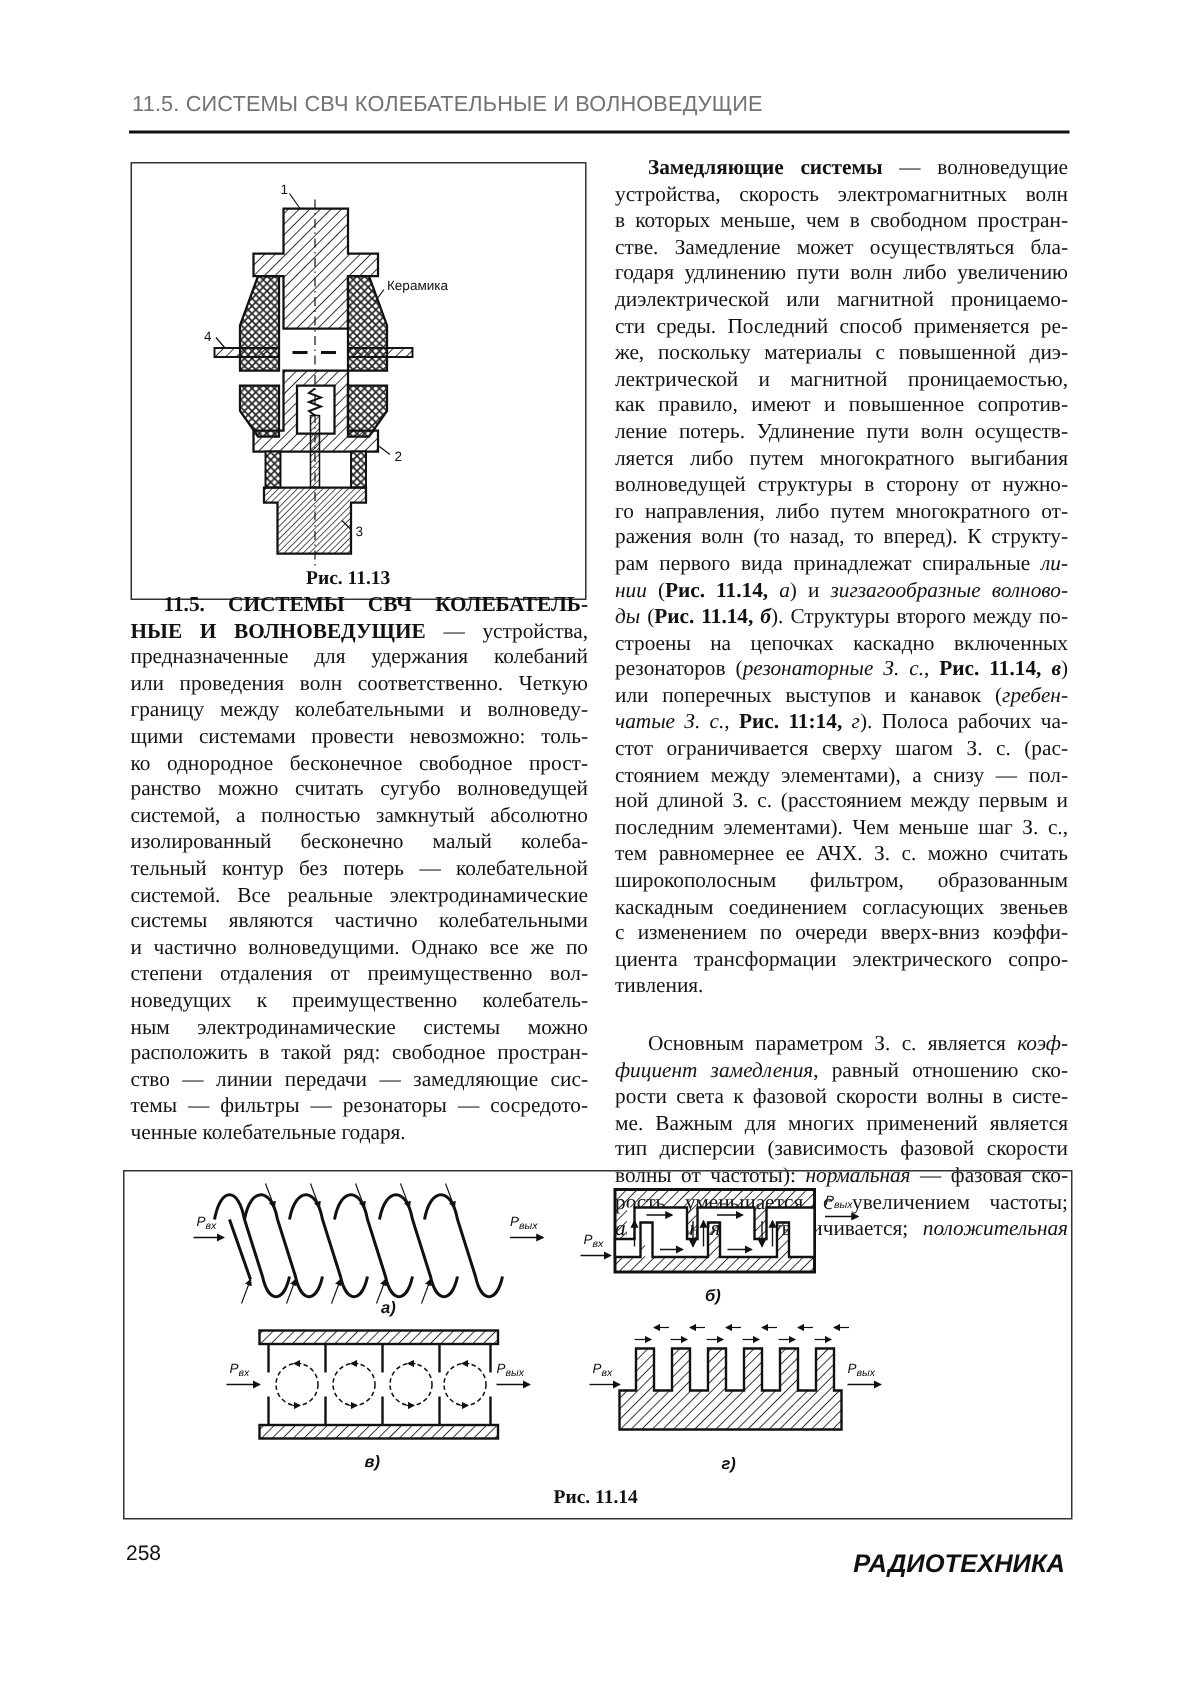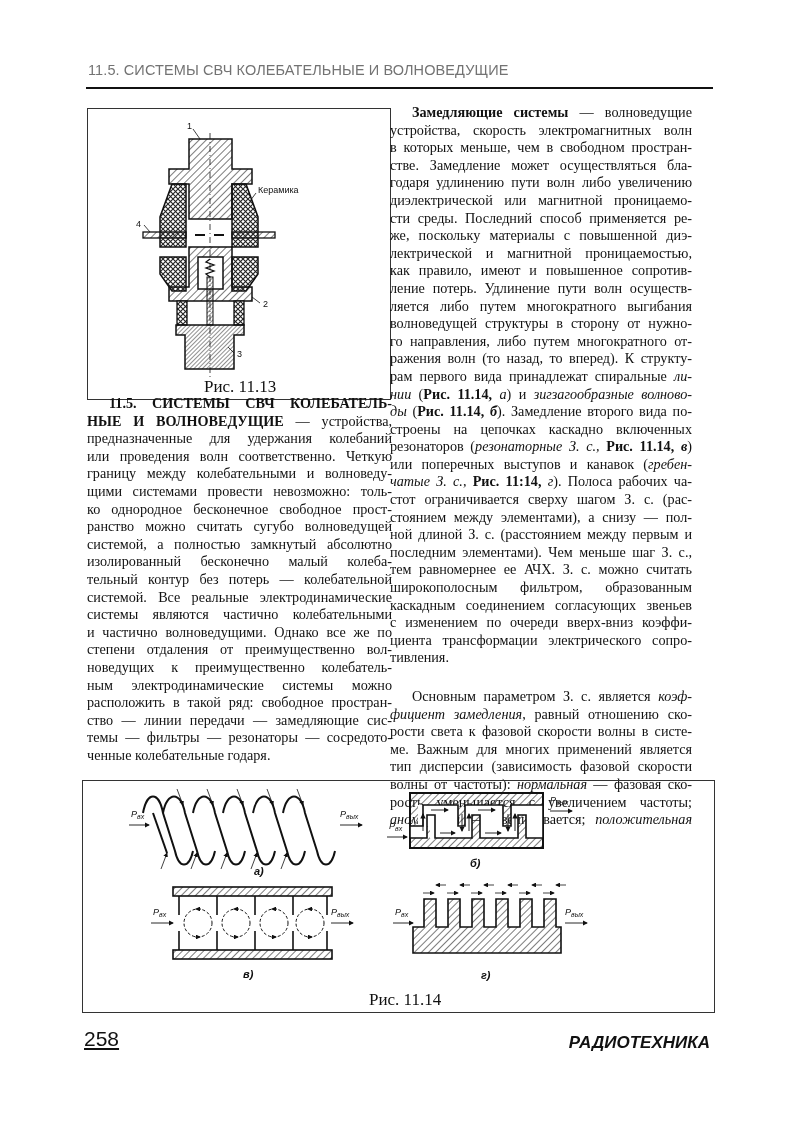--- a/index.html
+++ b/index.html
@@ -1,32 +1,32 @@
 <!DOCTYPE html>
 <html><head>
 <meta charset="utf-8">
 <style>
   html, body { margin:0; padding:0; background:#ffffff; }
   body { width:794px; height:1131px; position:relative; overflow:hidden; color:#111; }
   .running-head { position:absolute; left:88px; top:62px; font-family:"Liberation Sans", sans-serif; font-size:14.5px; letter-spacing:0.1px; color:#737373; }
   .head-rule { position:absolute; left:86px; top:87px; width:627px; height:2px; background:#111; }
   .fig13 { position:absolute; left:87px; top:108px; width:304px; height:292px; border:1px solid #333; box-sizing:border-box; }
   .fig13 svg { position:absolute; left:0; top:0; }
-  .caption { position:absolute; font-family:"Liberation Serif", serif; font-weight:normal; font-size:17px; color:#111; }
+  .caption { position:absolute; font-family:"Liberation Serif", serif; font-weight:bold; font-size:13px; color:#111; }
   .col { position:absolute; font-family:"Liberation Serif", serif; font-size:14.2px; line-height:17.6px; text-align:justify; color:#111; }
   .col .line { display:block; text-align:justify; text-align-last:justify; white-space:nowrap; height:17.6px; }
   .col .line.last { text-align-last:left; }
   .col .indent { padding-left:22px; }
   .left-col { left:87px; top:395px; width:305px; }
-  .right-col { left:390px; top:104px; width:302px; }
+  .right-col { left:410px; top:104px; width:302px; }
   b { font-weight:bold; }
   i { font-style:italic; }
   .fig14 { position:absolute; left:82px; top:780px; width:633px; height:233px; border:1px solid #333; box-sizing:border-box; }
   .fig14 svg { position:absolute; left:0; top:0; }
-  .page-num { position:absolute; left:84px; top:1027px; font-family:"Liberation Sans", sans-serif; font-size:21px; color:#111;text-decoration:underline; }
+  .page-num { position:absolute; left:84px; top:1027px; font-family:"Liberation Sans", sans-serif; font-size:14px; color:#111; }
   .book-title { position:absolute; right:84px; top:1033px; font-family:"Liberation Sans", sans-serif; font-weight:bold; font-style:italic; font-size:17px; color:#111; }
   .lbl { font-family:"Liberation Sans", sans-serif; font-size:9px; fill:#111; }
   .sublbl { font-family:"Liberation Sans", sans-serif; font-size:11px; font-style:italic; font-weight:bold; fill:#111; }
 </style>
 </head>
 <body>
 
 <div class="running-head">11.5. СИСТЕМЫ СВЧ КОЛЕБАТЕЛЬНЫЕ И ВОЛНОВЕДУЩИЕ</div>
 <div class="head-rule"></div>
 
@@ -118,21 +118,21 @@
     <span class="line"><span>же, поскольку материалы с повышенной диэ-</span></span>
     <span class="line"><span>лектрической и магнитной проницаемостью,</span></span>
     <span class="line"><span>как правило, имеют и повышенное сопротив-</span></span>
     <span class="line"><span>ление потерь. Удлинение пути волн осуществ-</span></span>
     <span class="line"><span>ляется либо путем многократного выгибания</span></span>
     <span class="line"><span>волноведущей структуры в сторону от нужно-</span></span>
     <span class="line"><span>го направления, либо путем многократного от-</span></span>
     <span class="line"><span>ражения волн (то назад, то вперед). К структу-</span></span>
     <span class="line"><span>рам первого вида принадлежат спиральные </span><i>ли-</i></span>
     <span class="line"><i>нии</i><span> (</span><b>Рис. 11.14, </b><i>а</i><span>) и </span><i>зигзагообразные волново-</i></span>
-    <span class="line"><i>ды</i><span> (</span><b>Рис. 11.14, </b><b style="font-style: italic;">б</b><span>). Замедление второго вида по-</span></span>
+    <span class="line"><i>ды</i><span> (</span><b>Рис. 11.14, </b><b style="font-style: italic;">б</b><span>). Структуры второго между по-</span></span>
     <span class="line"><span>строены на цепочках каскадно включенных</span></span>
     <span class="line"><span>резонаторов (</span><i>резонаторные З. с.,</i><span> </span><b>Рис. 11.14, </b><b style="font-style: italic;">в</b><span>)</span></span>
     <span class="line"><span>или поперечных выступов и канавок (</span><i>гребен-</i></span>
     <span class="line"><i>чатые З. с.</i><span>, </span><b>Рис. 11:14, </b><i>г</i><span>). Полоса рабочих ча-</span></span>
     <span class="line"><span>стот ограничивается сверху шагом З. с. (рас-</span></span>
     <span class="line"><span>стоянием между элементами), а снизу — пол-</span></span>
     <span class="line"><span>ной длиной З. с. (расстоянием между первым и</span></span>
     <span class="line"><span>последним элементами). Чем меньше шаг З. с.,</span></span>
     <span class="line"><span>тем равномернее ее АЧХ. З. с. можно считать</span></span>
     <span class="line"><span>широкополосным фильтром, образованным</span></span>

